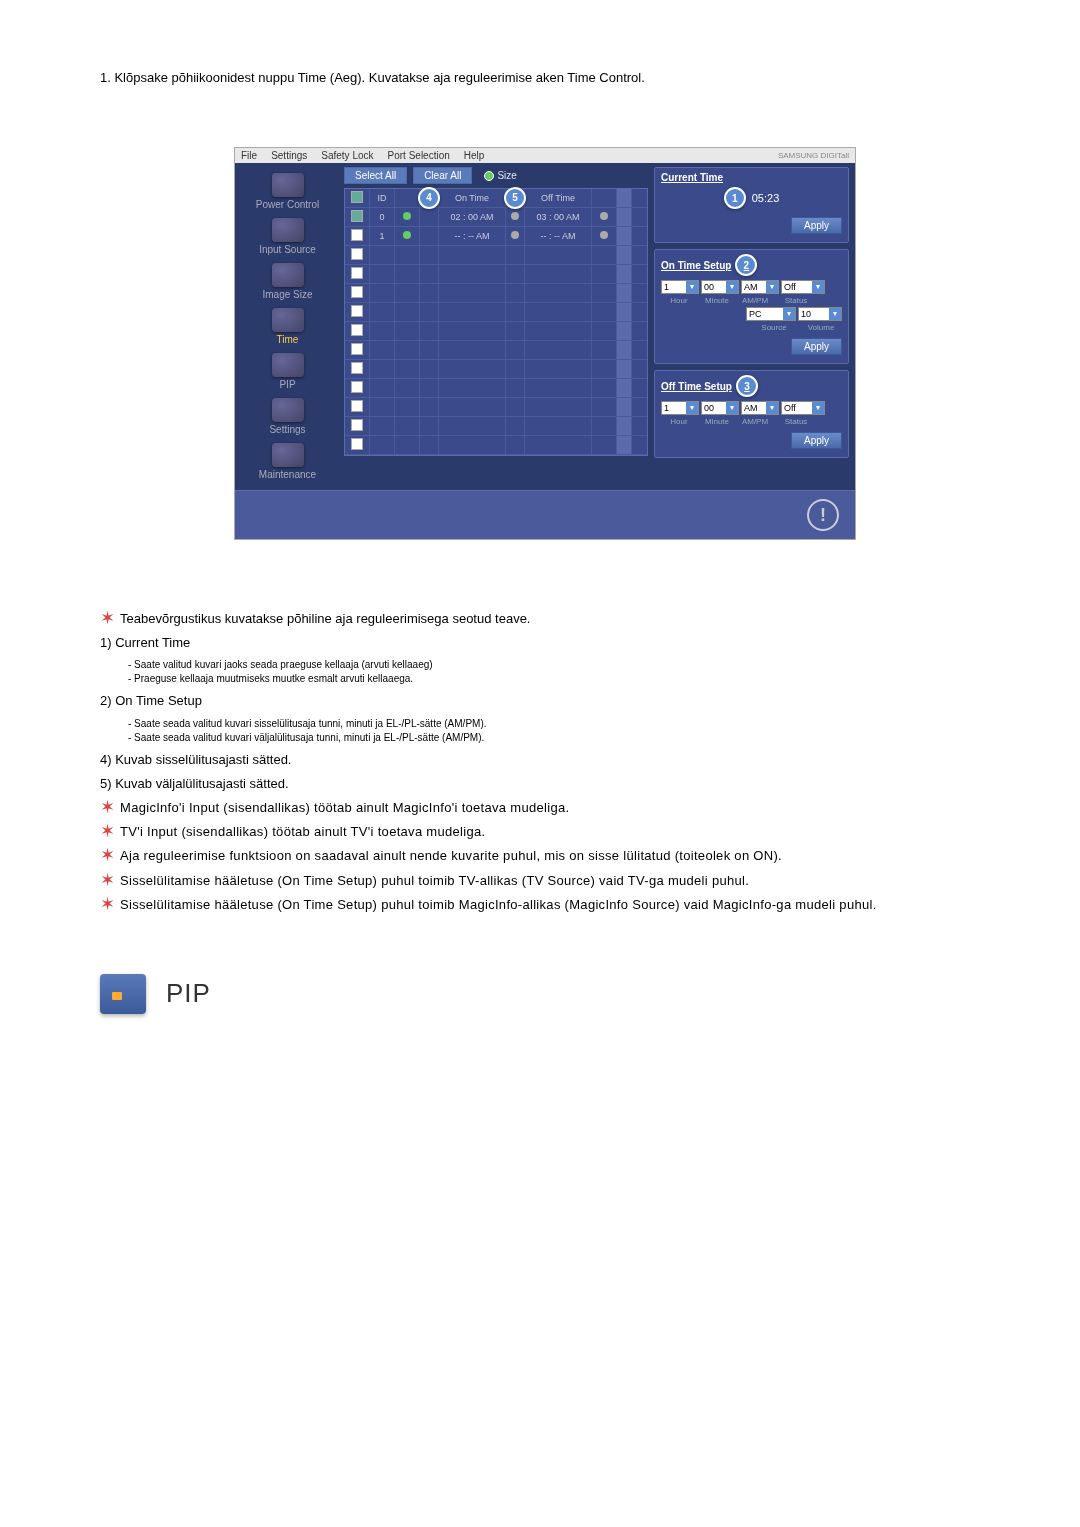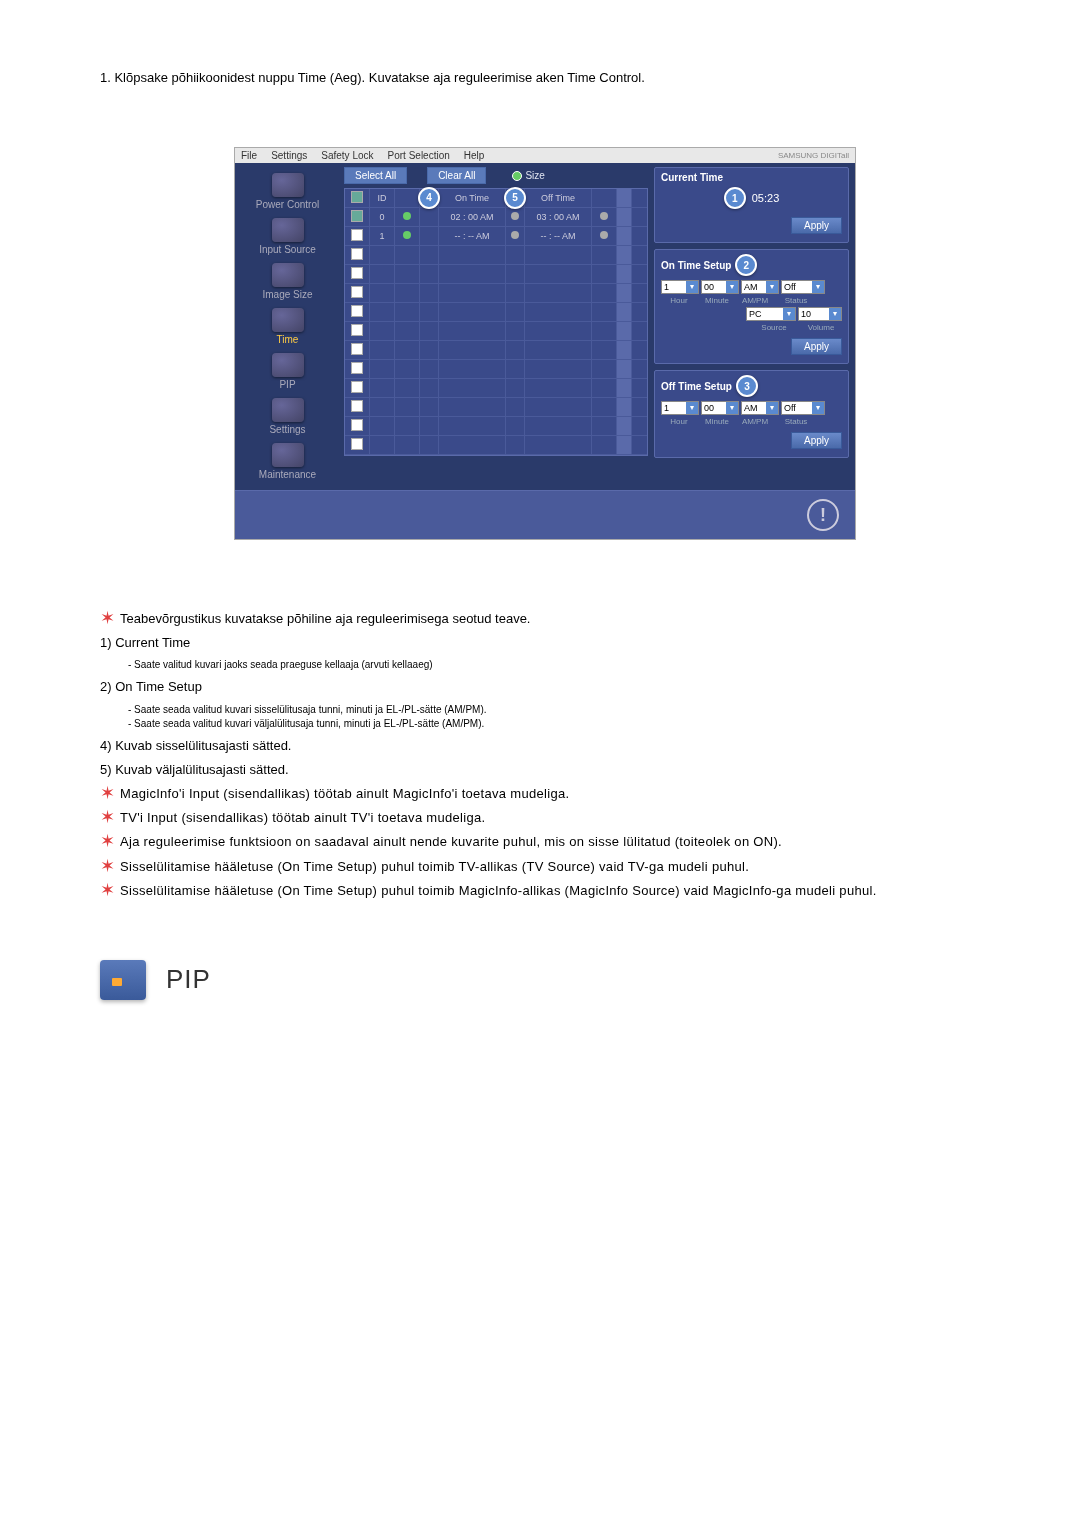--- a/index.html
+++ b/index.html
@@ -77,21 +77,21 @@
     display: flex;
   }
   .table-panel {
     flex: 1;
     margin-right: 4px;
   }
   .top-btns {
     display: flex;
     align-items: center;
     margin-bottom: 4px;
-    gap: 20px;
+    gap: 6px;
   }
   .flat-btn {
     background: #5a7aba;
     color: #fff;
     border: 1px solid #4a6aaa;
     padding: 2px 10px;
     font-size: 10px;
   }
   .busy-ind { display: flex; align-items: center; color: #e0e4f0; gap: 3px; margin-left: 6px; }
   .busy-dot { width: 8px; height: 8px; border-radius: 50%; background: #6c6; border: 1px solid #fff; }
@@ -150,20 +150,21 @@
     border-radius: 2px;
   }
   .section-title {
     color: #fff;
     font-size: 10px;
     font-weight: bold;
     display: flex;
     align-items: center;
     gap: 4px;
     margin-bottom: 4px;
+    text-decoration: underline;
   }
   .time-display {
     text-align: center;
     margin: 4px 0;
   }
   .time-val {
     color: #fff;
     font-size: 11px;
     display: inline-flex;
     align-items: center;
@@ -555,20 +556,21 @@
 
   <div class="notes">
     <div class="star-line">
         <span class="star">✶</span>
         <span class="note-text">Teabevõrgustikus kuvatakse põhiline aja reguleerimisega seotud teave.</span>
       </div>
     <div class="num-line">
         <span class="note-text">1) Current Time</span>
       </div>
     <div class="sub-line">- Saate valitud kuvari jaoks seada praeguse kellaaja (arvuti kellaaeg)</div>
+    <div class="sub-line">- Praeguse kellaaja muutmiseks muutke esmalt arvuti kellaaega.</div>
     <div class="num-line">
         <span class="note-text">2) On Time Setup</span>
       </div>
     <div class="sub-line">- Saate seada valitud kuvari sisselülitusaja tunni, minuti ja EL-/PL-sätte (AM/PM).</div>
     <div class="sub-line">- Saate seada valitud kuvari väljalülitusaja tunni, minuti ja EL-/PL-sätte (AM/PM).</div>
     <div class="num-line">
         <span class="note-text">4) Kuvab sisselülitusajasti sätted.</span>
       </div>
     <div class="num-line">
         <span class="note-text">5) Kuvab väljalülitusajasti sätted.</span>

